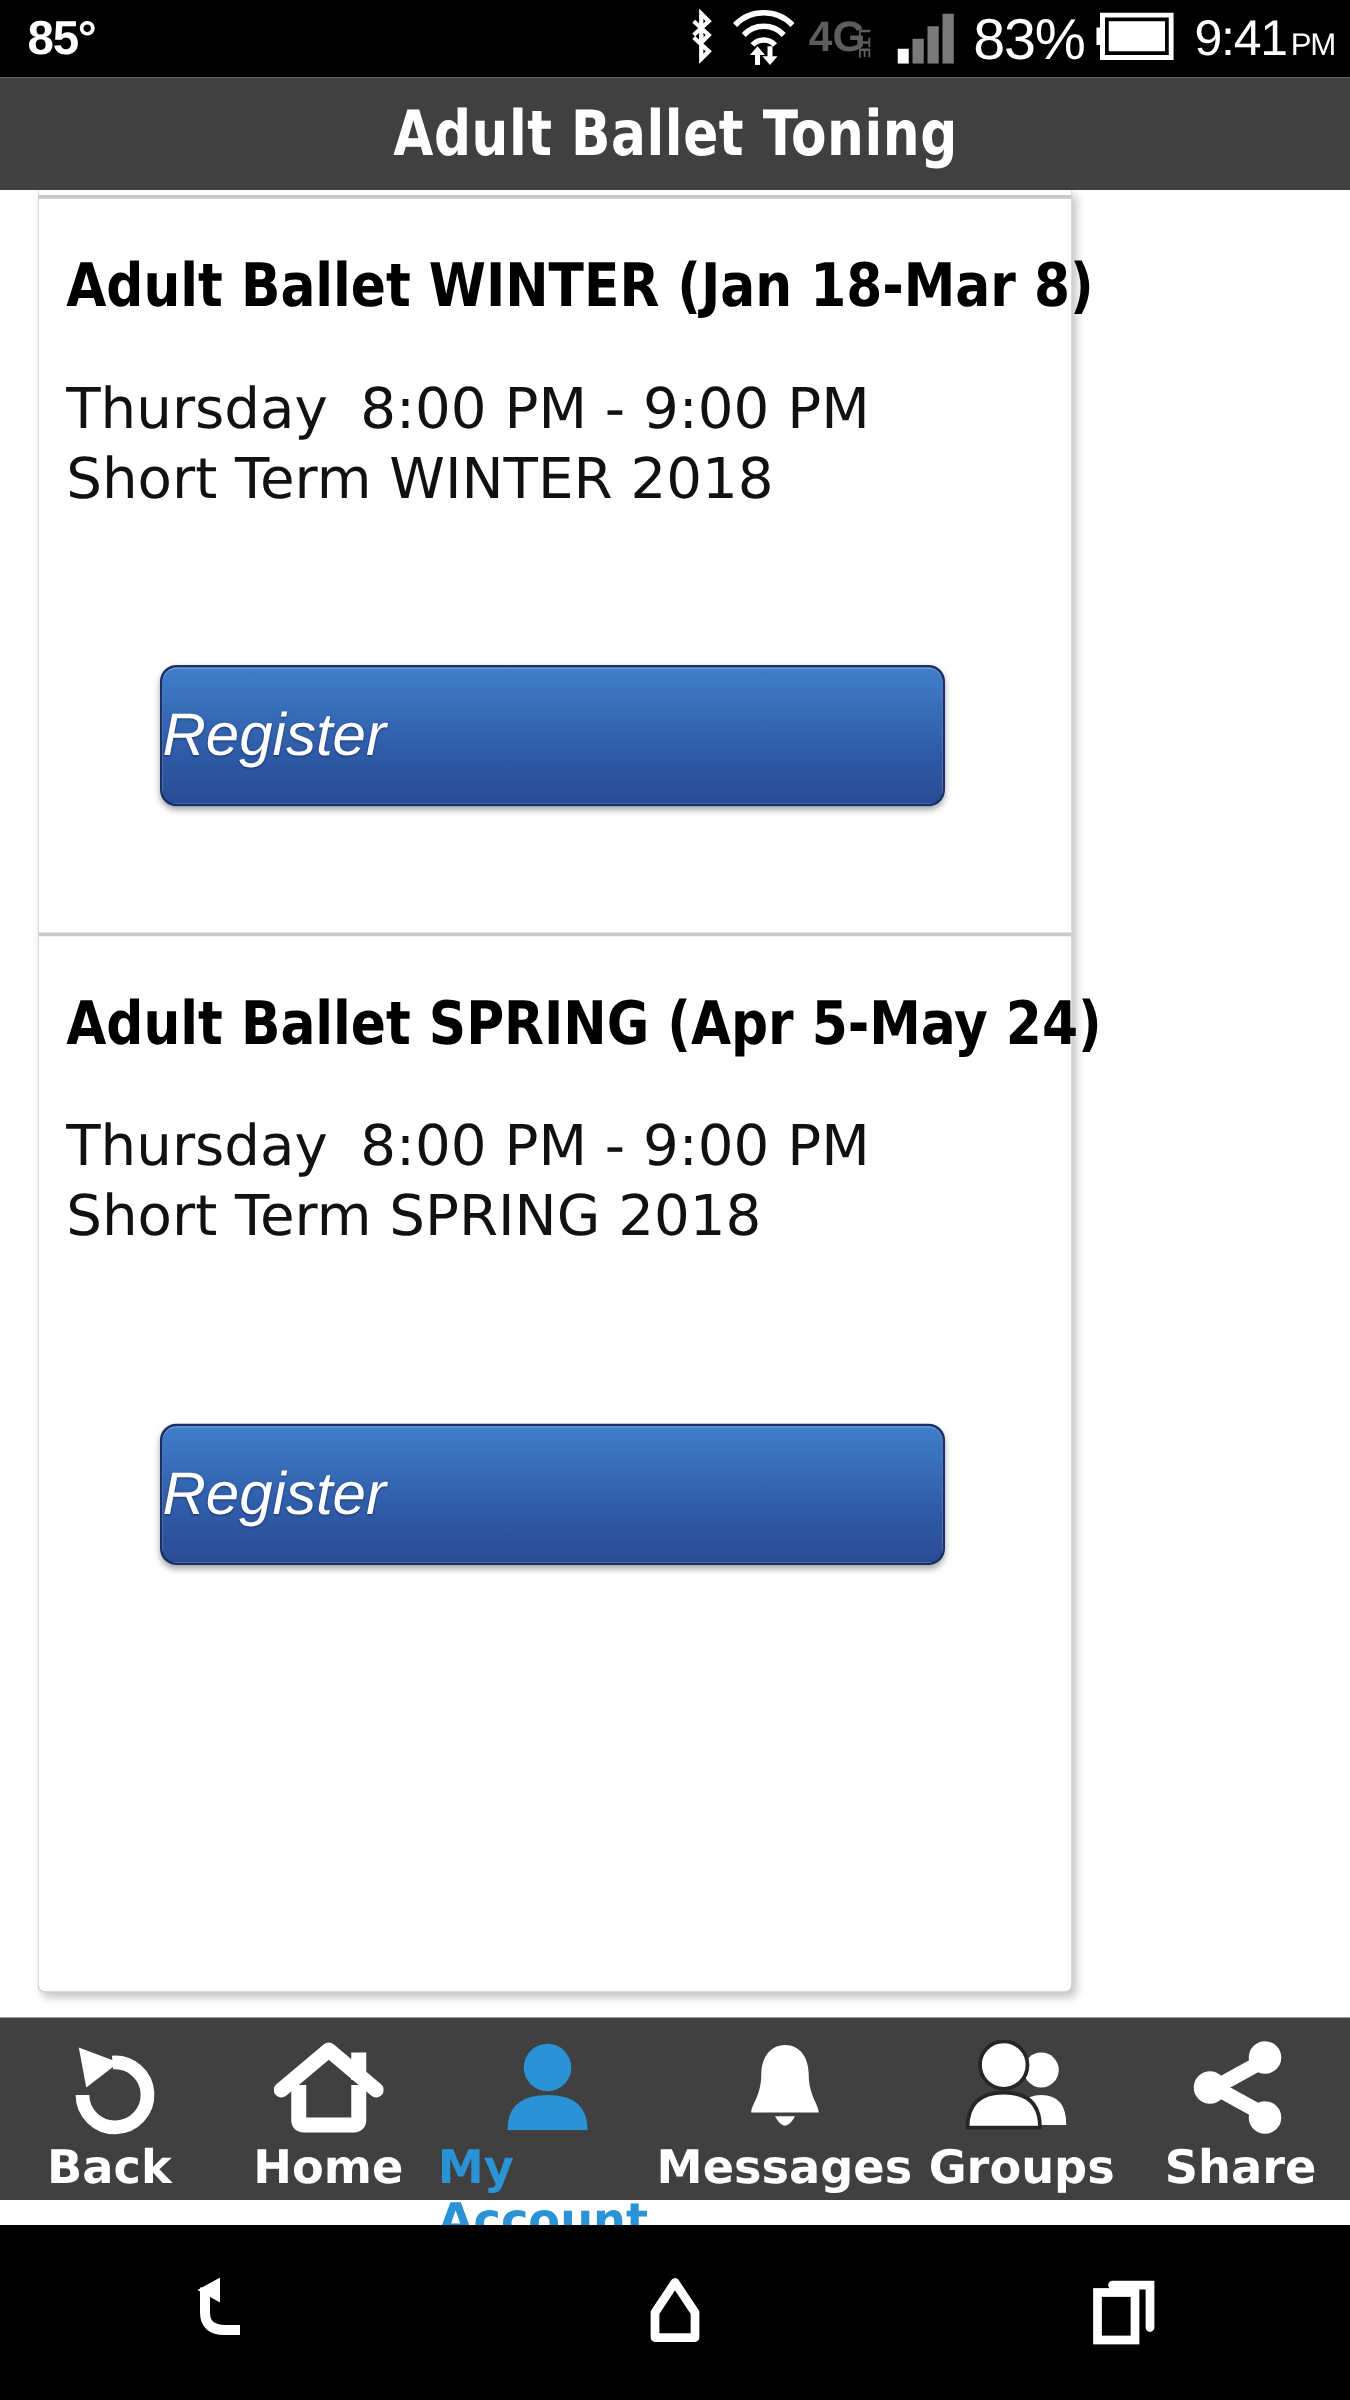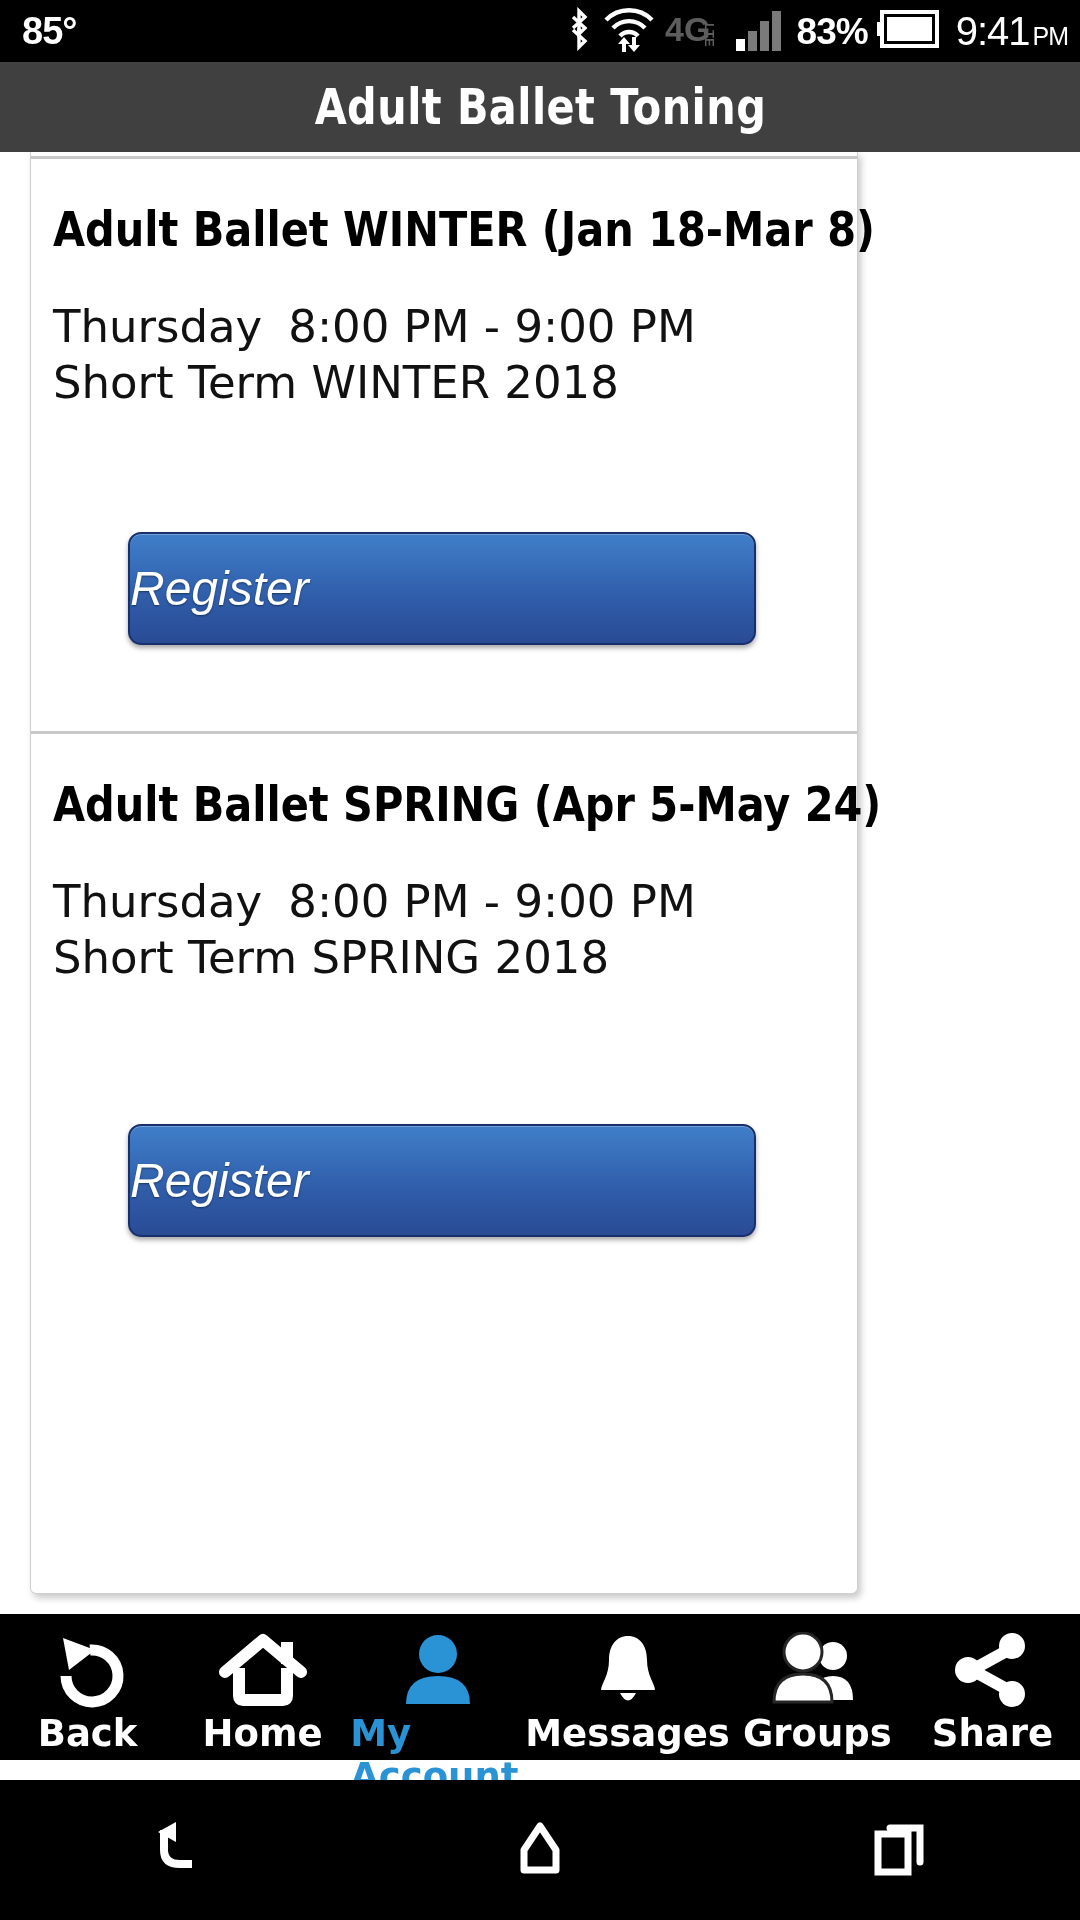--- a/index.html
+++ b/index.html
@@ -40,22 +40,22 @@
   }
   #status-right {
     margin-left: auto;
     margin-right: 12px;
     display: flex;
     align-items: center;
     gap: 9px;
   }
   .sb-icon { display: block; }
   #status-battery-pct {
-    font-size: 37px;
-    font-weight: 700;
+    font-size: 46px;
+    font-weight: 400;
     line-height: 1;
     letter-spacing: -1px;
   }
   #status-clock {
     font-size: 40px;
     line-height: 1;
     letter-spacing: -1px;
     display: flex;
     align-items: baseline;
     gap: 3px;
@@ -106,21 +106,21 @@
     height: 4px;
     border-bottom: 3px solid #c8c8c8;
   }
   .class-row {
     position: relative;
     padding: 0 22px;
     box-sizing: border-box;
   }
   .class-row + .class-row { border-top: 3px solid #c8c8c8; }
   .row-winter { height: 572px; }
-  .row-spring { height: 858px; }
+  .row-spring { height: 858px; margin-top: 15px; }
 
   .class-title {
     font-family: "DejaVu Sans Condensed", "Liberation Sans Narrow", "Liberation Sans", sans-serif;
     font-weight: bold;
     font-size: 48px;
     color: #000000;
     padding-top: 42px;
     white-space: nowrap;
     transform: scaleX(0.96);
     transform-origin: left center;
@@ -157,21 +157,21 @@
     text-shadow: 0 1px 2px rgba(0,0,0,0.45);
   }
   #register-winter { top: 373px; }
   #register-spring { top: 390px; }
 
   
   #bottom-nav {
     position: absolute;
     left: 0; top: 1614px;
     width: 1080px; height: 146px;
-    background: #000000;
+    background: #404040;
     display: flex;
     align-items: flex-start;
   }
   .nav-item {
     flex: 1;
     height: 166px;
     display: flex;
     flex-direction: column;
     align-items: center;
     justify-content: flex-start;

